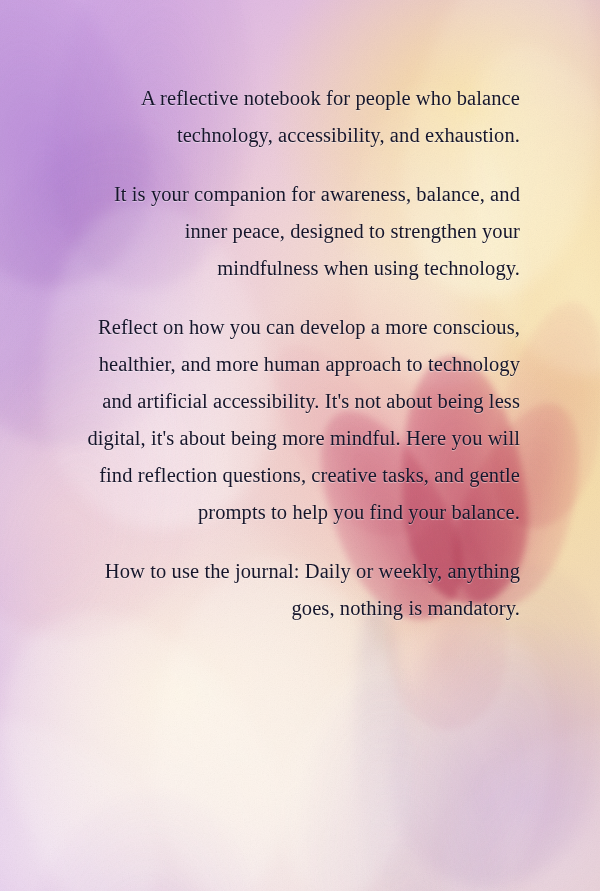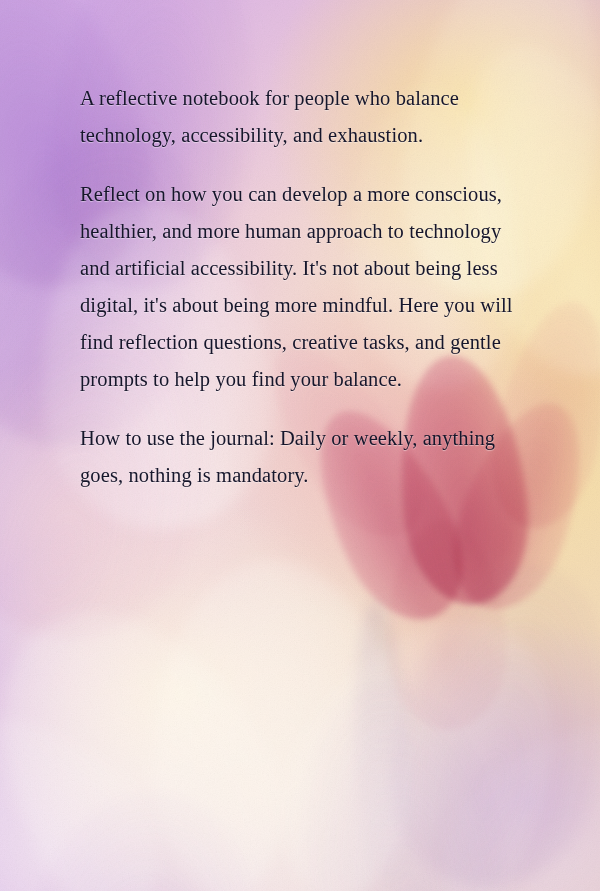--- a/index.html
+++ b/index.html
@@ -98,21 +98,21 @@
     opacity: 0.5;
     mix-blend-mode: multiply;
   }
 
   
   #text-block {
     position: absolute;
     left: 80px;
     top: 80px;
     width: 440px;
-    text-align: left;
+    text-align: right;
     color: #16162b;
     font-size: 20.5px;
     line-height: 37px;
     letter-spacing: 0.1px;
     z-index: 40;
   }
   #text-block p {
     margin: 0 0 22px 0;
     text-shadow: 0 1px 1px rgba(255,255,255,0.45);
   }
@@ -198,17 +198,18 @@
         <feComponentTransfer>
           <feFuncA type="linear" slope="0.16"></feFuncA>
         </feComponentTransfer>
       </filter>
     </defs>
     <rect width="600" height="891" filter="url(#grainFilter)" fill="#ffffff"></rect>
   </svg>
 
   <div id="text-block">
     <p>A reflective notebook for people who balance technology, accessibility, and exhaustion.</p>
+    <p>It is your companion for awareness, balance, and inner peace, designed to strengthen your mindfulness when using technology.</p>
     <p>Reflect on how you can develop a more conscious, healthier, and more human approach to technology and artificial accessibility. It's not about being less digital, it's about being more mindful. Here you will find reflection questions, creative tasks, and gentle prompts to help you find your balance.</p>
     <p>How to use the journal: Daily or weekly, anything goes, nothing is mandatory.</p>
   </div>
 
 </div>
 
 </body></html>

